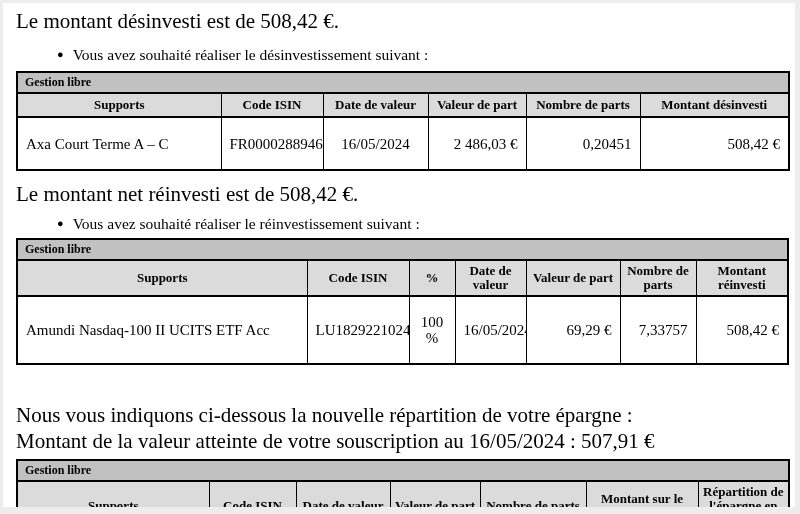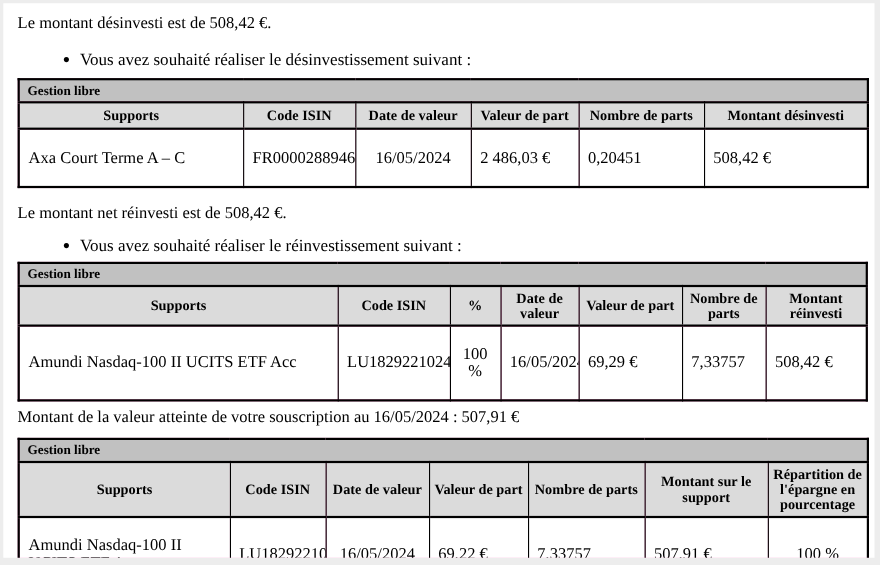--- a/index.html
+++ b/index.html
@@ -6,21 +6,21 @@
   body{
     width:800px;height:514px;box-sizing:border-box;
     background:#ffffff;
     border-style:solid;border-color:#ededed;
     border-width:3px 5px 7px 3px;
     font-family:"Liberation Serif","DejaVu Serif",serif;
     color:#000;overflow:hidden;
   }
   .page{width:100%;height:100%;}
   p{margin:0;}
-  .line{font-size:15px;line-height:22px;margin-left:13px;}
+  .line{font-size:21px;line-height:22px;margin-left:13px;}
   .intro{margin-top:7px;}
   .bullet-line{
     display:flex;align-items:center;gap:9px;
     font-size:15.5px;line-height:19px;
     margin-left:54px;
   }
   .blt{font-size:11px;line-height:19px;}
   .bullet-1{margin-top:13px;}
   .bullet-2{margin-top:9px;}
   .para-block{margin-top:12px;}
@@ -48,21 +48,21 @@
     padding:3px 3px;height:16px;
     border-bottom:2px solid #000;
   }
   table.t td{
     font-size:15px;line-height:16px;
     padding:17px 8px;height:17px;
     vertical-align:middle;background:#fff;
   }
   td.al{text-align:left;}
   td.ac{text-align:center;}
-  td.ar{text-align:left;padding-right:10px;}
+  td.ar{text-align:right;padding-right:10px;}
 </style>
 </head>
 <body>
 
 <div class="page">
 
   <p class="line intro">Le montant désinvesti est de 508,42 €.</p>
 
   <div class="bullet-line bullet-1">
     <span class="blt">●</span>
@@ -142,20 +142,21 @@
         <td class="ac">LU1829221024</td>
         <td class="ac">100 %</td>
         <td class="ac">16/05/2024</td>
         <td class="ar">69,29 €</td>
         <td class="ar">7,33757</td>
         <td class="ar">508,42 €</td>
       </tr>
     </tbody>
   </table>
 
+  <p class="line repartition-line">Nous vous indiquons ci-dessous la nouvelle répartition de votre épargne :</p>
   <p class="line valeur-line">Montant de la valeur atteinte de votre souscription au 16/05/2024 : 507,91 €</p>
 
   <table class="t t-3" style="width:772px">
     <colgroup>
       <col style="width:192px">
         <col style="width:87px">
         <col style="width:94px">
         <col style="width:90px">
       <col style="width:106px">
         <col style="width:112px">

